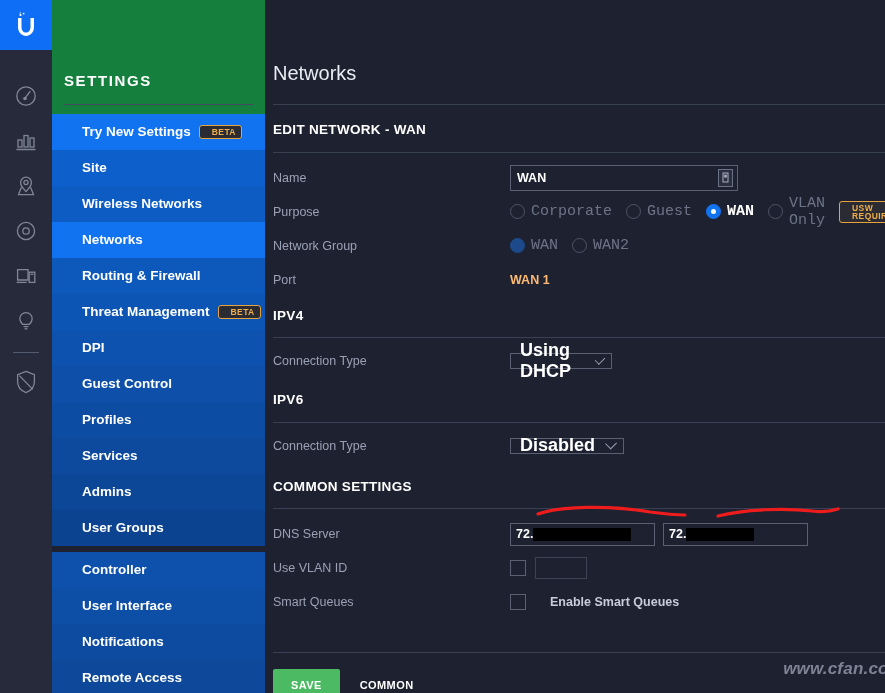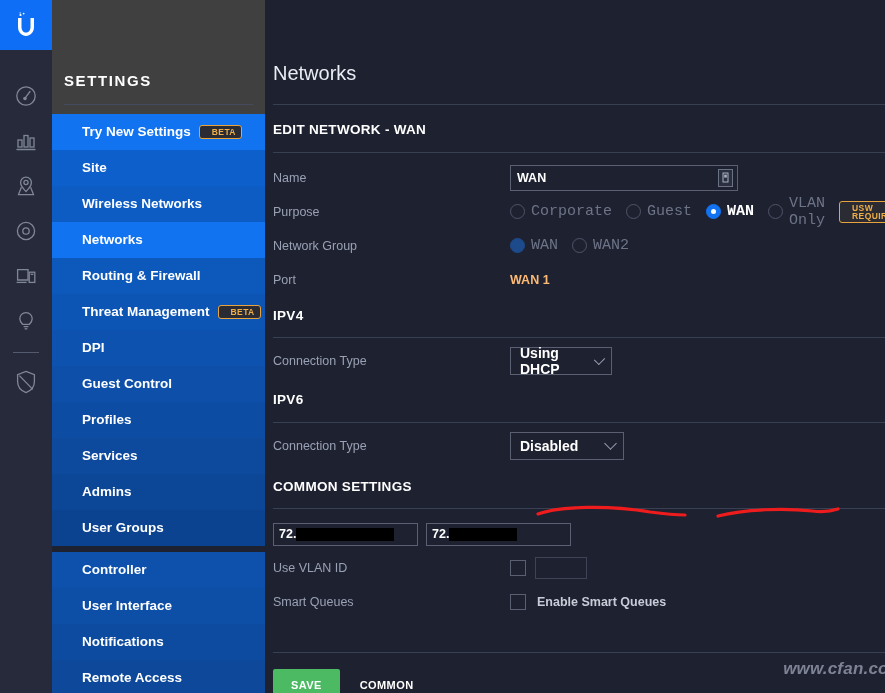--- a/index.html
+++ b/index.html
@@ -26,21 +26,21 @@
     width: 52px; height: 45px;
     display: flex; align-items: center; justify-content: center;
     opacity: .62;
   }
   .rail-icon svg { display: block; }
   .rail-div { width: 26px; height: 1px; background: #555b6e; margin: 9px 0 6px 0; }
 
   
   .side {
     width: 213px; flex: 0 0 213px; height: 693px;
-    background: #404040; position: relative;
+    background: #15803d; position: relative;
     padding-top: 0;
   }
   .side-title {
     color: #ffffff; font-size: 15px; font-weight: bold;
     letter-spacing: 1.6px; padding: 0 0 0 12px;
     line-height: 1; margin-top: 73px;
   }
   .side-rule {
     height: 1px; background: #454b5e; margin: 16px 12px 0 12px;
   }
@@ -124,22 +124,22 @@
   .radio.on .rcircle::after {
     content: ""; width: 5px; height: 5px; border-radius: 50%; background: #fff;
   }
   .radio.dim .rcircle { background: #1d4a8a; border-color: #1d4a8a; }
   .radio.dim .rcircle::after { background: #8d98ae; }
   .rlabel { color: #6d7487; font-size: 15px; font-family: Liberation Mono, monospace; }
   .radio.on .rlabel { color: #ffffff; font-weight: bold; }
   .radio.dim .rlabel { color: #6d7487; }
 
   .sel {
-    height: 28px; border: 1px solid #5a6072; background: #1e2130;
-    color: #ffffff; font-size: 14px; font-weight: bold;
+    height: 16px; border: 1px solid #5a6072; background: #1e2130;
+    color: #ffffff; font-size: 18px; font-weight: bold;
     display: flex; align-items: center; justify-content: space-between;
     padding: 0 8px 0 9px;
   }
   .chev { width: 9px; height: 9px; border-right: 1.6px solid #9aa1b4;
           border-bottom: 1.6px solid #9aa1b4; transform: rotate(45deg);
           margin-left: 12px; margin-top: -4px; }
 
   .val-bold { color: #fdba74; font-size: 12.5px; font-weight: bold; }
 
   .dns-field {
@@ -148,21 +148,21 @@
     display: flex; align-items: center; padding-left: 5px;
   }
   .dns-field .pfx { color: #ffffff; font-size: 12.5px; font-weight: bold; z-index: 2; }
   .redact { height: 13px; background: #000; margin-left: 0px; }
 
   .chk {
     width: 16px; height: 16px; border: 1.5px solid #5a6072; background: #1e2130;
     flex: 0 0 16px;
   }
   .vlan-box { width: 52px; height: 22px; border: 1px solid #3e4456; margin-left: 9px; }
-  .chk-label { color: #c7ccd8; font-size: 12.5px; margin-left: 11px; font-weight: bold; }
+  .chk-label { color: #c7ccd8; font-size: 12.5px; margin-left: 24px; font-weight: bold; }
 
   .btn-save {
     background: #4cb963; color: #ffffff;
     font-size: 11px; font-weight: bold; letter-spacing: .4px;
     padding: 10px 18px; border: none; border-radius: 2px;
     font-family: "Liberation Sans", sans-serif; cursor: pointer;
   }
   .btn-cancel {
     background: transparent; color: #ffffff; border: none;
     font-size: 11px; font-weight: bold; letter-spacing: .4px;
@@ -409,20 +409,21 @@
           <span>Disabled</span>
           <span class="chev"></span>
         </div>
       </div>
     </div>
 
     <div class="sect-title" style="margin-top:17px">COMMON SETTINGS</div>
     <div class="sect-rule"></div>
 
     <div class="row" style="margin-top:8px">
+      <div class="row-label">DNS Server</div>
       <div class="row-ctl">
         <div class="dns-field">
           <span class="pfx">72.</span>
           <span class="redact" style="width:98px"></span>
         </div>
         <div class="dns-field" style="margin-left:8px">
           <span class="pfx">72.</span>
           <span class="redact" style="width:68px"></span>
         </div>
       </div>

